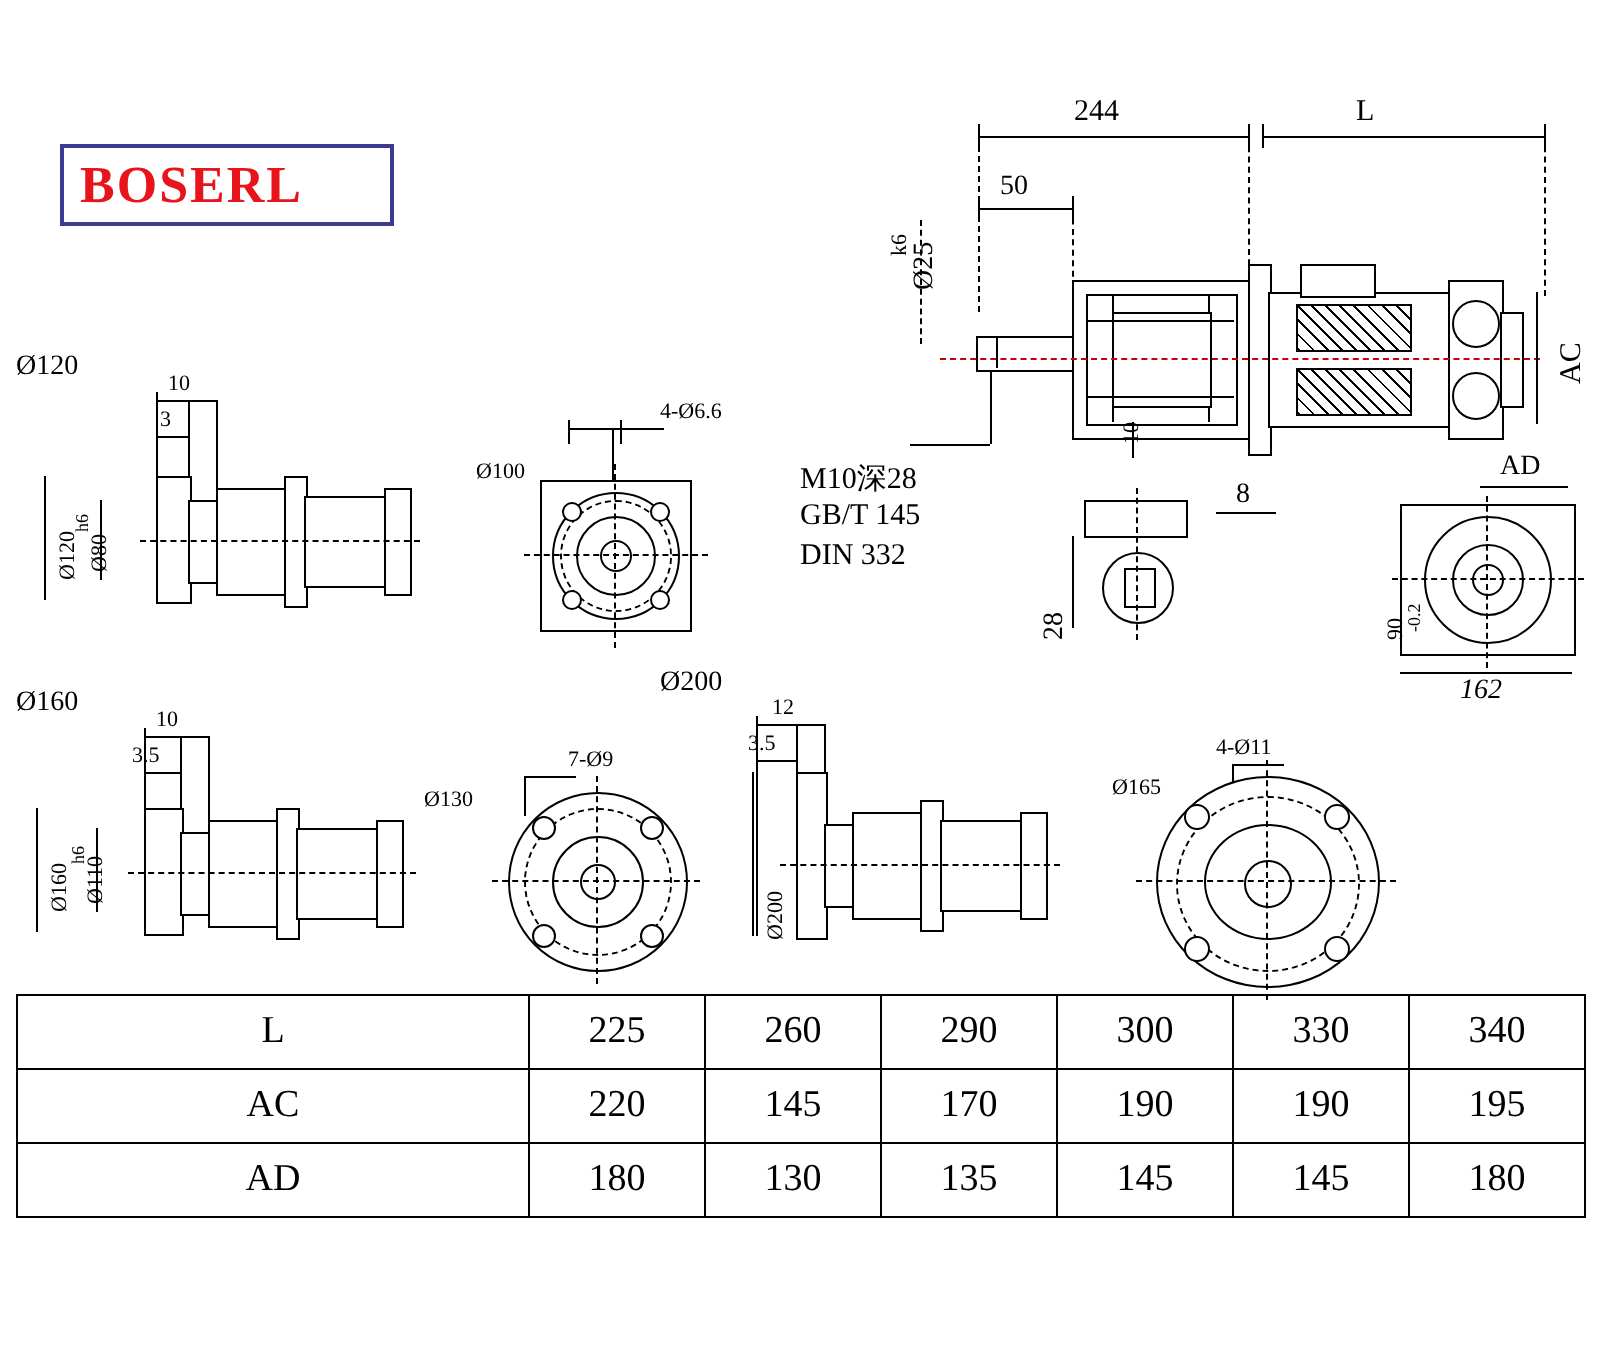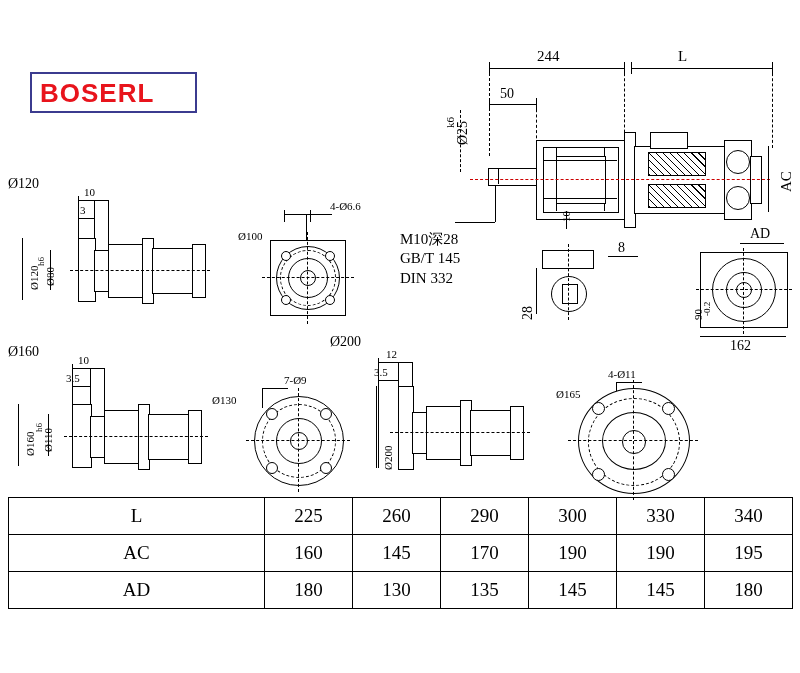--- a/index.html
+++ b/index.html
@@ -18,21 +18,21 @@
     white-space:nowrap;
   }
 
   
   .logo-box{
     position:absolute;left:30px;top:72px;width:163px;height:37px;
     border:2px solid #3b3b8f;background:#fff;
   }
   .logo-text{
     position:absolute;left:8px;top:4px;
-    font-family:Liberation Sans, sans-serif;
+    font-family:Liberation Serif, serif;
     font-size:26px;font-weight:bold;color:#e8141c;letter-spacing:1px;
     white-space:nowrap;
   }
 
   
   .ln{position:absolute;background:#000;}
   .h{height:1px;}
   .v{width:1px;}
   .dash-h{position:absolute;height:0;border-top:1px dashed #000;}
   .dash-v{position:absolute;width:0;border-left:1px dashed #000;}
@@ -163,21 +163,21 @@
     <div class="circlef" style="left:712px;top:258px;width:62px;height:62px;"></div>
     <div class="circlef" style="left:726px;top:272px;width:34px;height:34px;"></div>
     <div class="circlef" style="left:736px;top:282px;width:14px;height:14px;"></div>
     <div class="dash-h" style="left:696px;top:289px;width:96px;"></div>
     <div class="dash-v" style="left:743px;top:248px;height:86px;"></div>
 
     <div class="lbl-s rot90" style="left:692px;top:320px;">90</div>
     <div class="lbl-s rot90" style="left:702px;top:316px;font-size:9px;">-0.2</div>
 
     <div class="ln h" style="left:700px;top:336px;width:86px;"></div>
-    <div class="lbl" style="left:730px;top:338px;font-size:14px;">162</div>
+    <div class="lbl" style="left:730px;top:338px;font-size:14px;font-style:italic;">162</div>
   </div>
 
   <div>
     <div class="lbl" style="left:8px;top:176px;font-size:14px;">Ø120</div>
 
     <div class="ln h" style="left:78px;top:200px;width:30px;"></div>
     <div class="lbl-s" style="left:84px;top:186px;">10</div>
     <div class="ln h" style="left:78px;top:218px;width:16px;"></div>
     <div class="lbl-s" style="left:80px;top:204px;">3</div>
 
@@ -340,21 +340,21 @@
         <td class="rowhead">L</td>
         <td>225</td>
         <td>260</td>
         <td>290</td>
         <td>300</td>
         <td>330</td>
         <td>340</td>
       </tr>
       <tr>
         <td class="rowhead">AC</td>
-        <td>160</td>
+        <td>220</td>
         <td>145</td>
         <td>170</td>
         <td>190</td>
         <td>190</td>
         <td>195</td>
       </tr>
       <tr>
         <td class="rowhead">AD</td>
         <td>180</td>
         <td>130</td>

